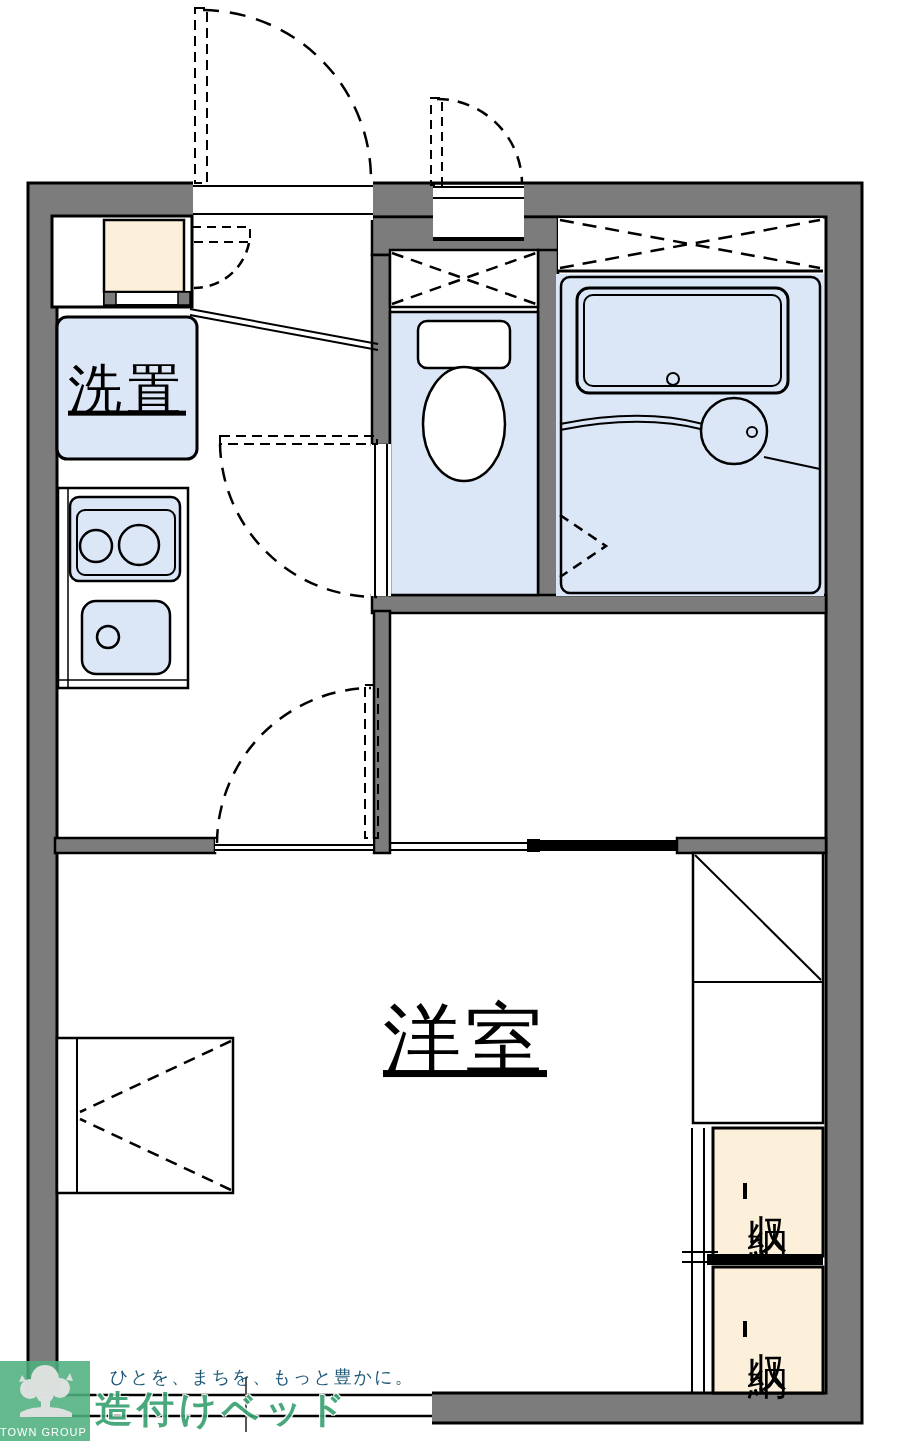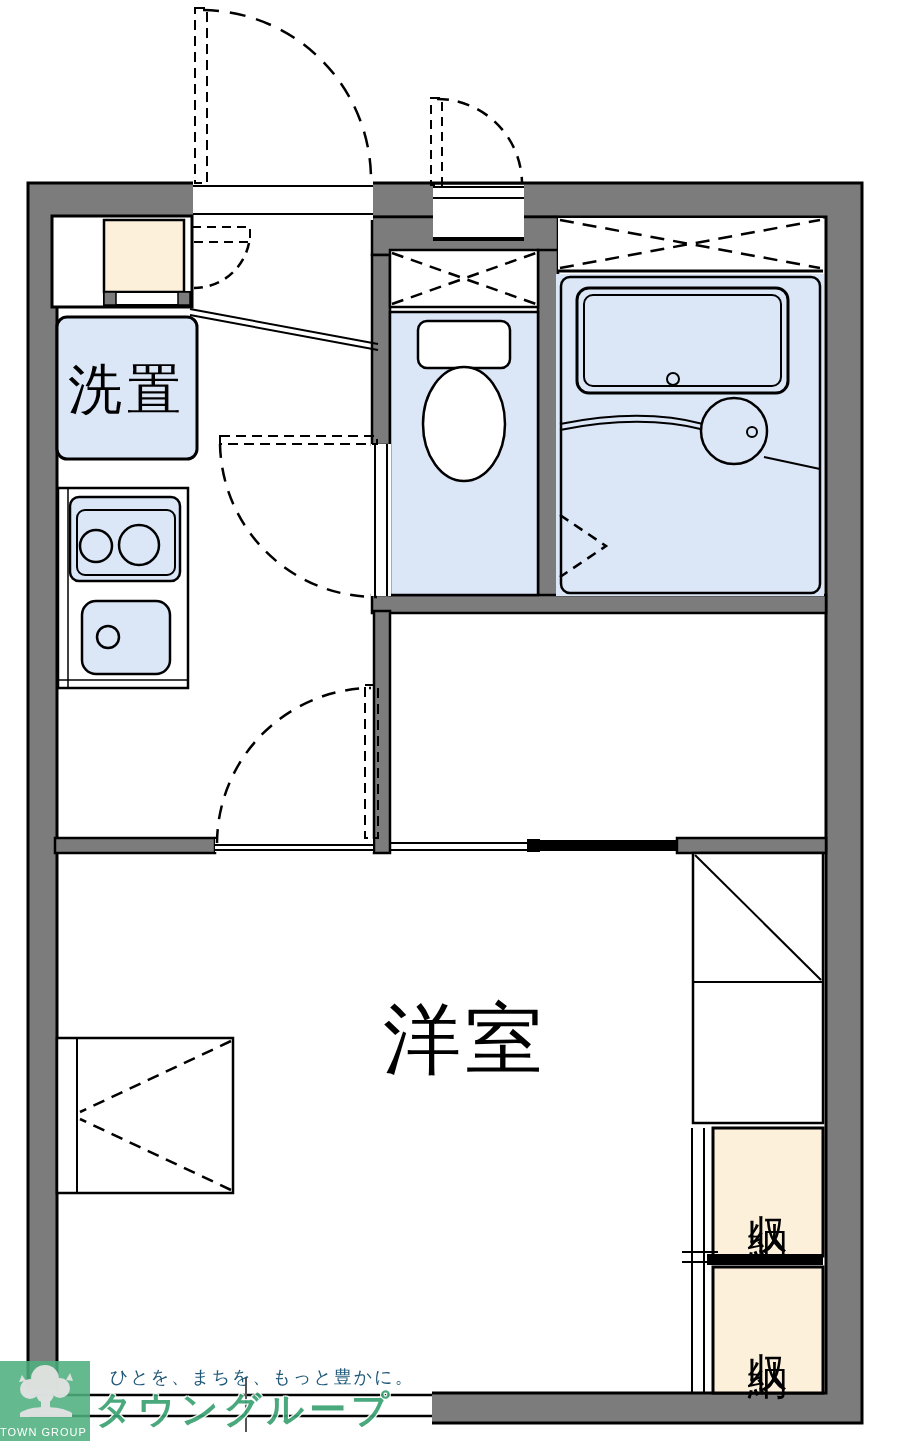--- a/index.html
+++ b/index.html
@@ -1,20 +1,20 @@
 <!DOCTYPE html>
 <html><head>
 <meta charset="utf-8">
 <style>
   html,body{margin:0;padding:0;background:#fff;}
   .stage{position:relative;width:898px;height:1441px;background:#fff;overflow:hidden;
          font-family:"Liberation Sans","DejaVu Sans",sans-serif;}
   .stage svg{position:absolute;left:0;top:0;}
   .lbl{position:absolute;transform:translate(-50%,-50%);color:#000;white-space:nowrap;
-       text-align:right;line-height:1.05;}
+       text-align:right;line-height:1.05;text-decoration:underline;}
   .lbl-laundry{font-size:54px;letter-spacing:5px;}
   .lbl-bed1{font-size:54px;letter-spacing:6px;}
   .lbl-bed2{font-size:50px;letter-spacing:2px;}
   .lbl-room{font-size:78px;letter-spacing:4px;margin-left:12px;}
   .lbl-roomno{font-size:76px;}
   .lbl-area{font-size:50px;}
   .lbl-storage{font-size:40px;writing-mode:vertical-rl;text-orientation:upright;letter-spacing:8px;}
   .logo{position:absolute;left:0;top:1355px;width:420px;height:86px;}
   .logo-square{position:absolute;left:0;top:6px;width:90px;height:80px;
                background:rgba(79,175,128,0.88);}
@@ -221,16 +221,16 @@
           <circle cx="30" cy="28" r="10"></circle>
           <circle cx="60" cy="27" r="10"></circle>
           <circle cx="45" cy="33" r="9"></circle>
           <path d="M22,14 l4,6 -7,1 Z"></path>
           <path d="M70,12 l-4,7 7,1 Z"></path>
         </g>
       </svg>
       <div class="logo-en">TOWN GROUP</div>
     </div>
     <div class="logo-tagline">ひとを、まちを、もっと豊かに。</div>
-    <div class="logo-title">タウングループ</div>
+    <div class="logo-title">造付けベッド</div>
   </div>
 
 </div>
 
 </body></html>

